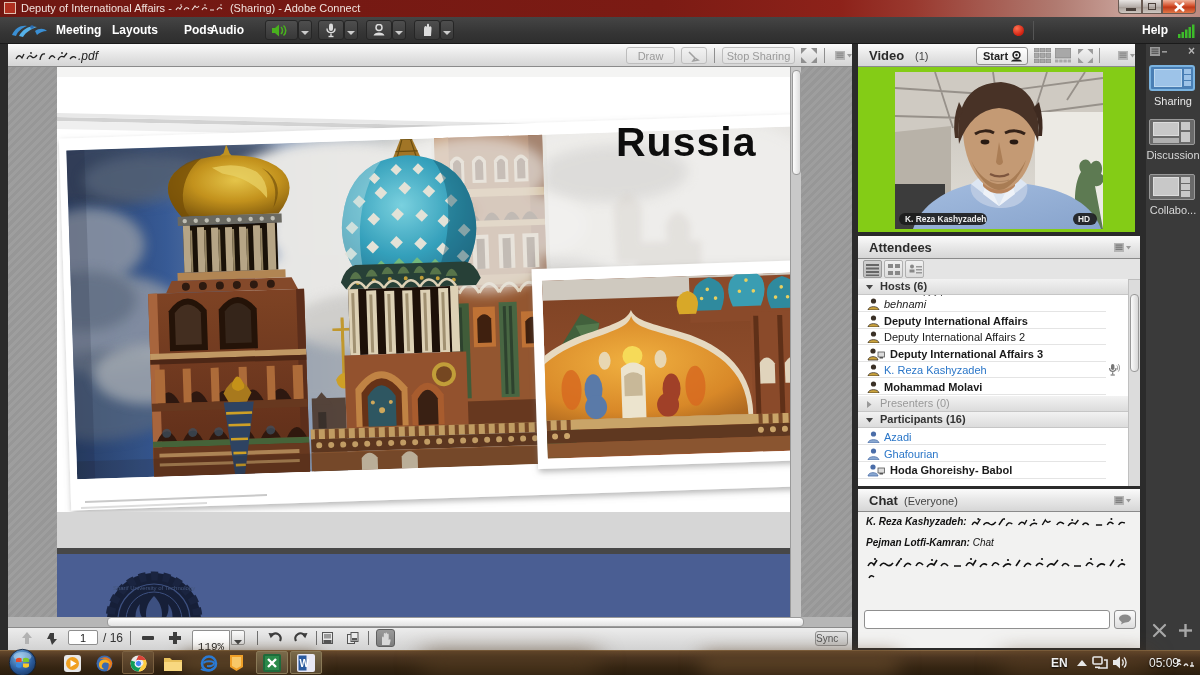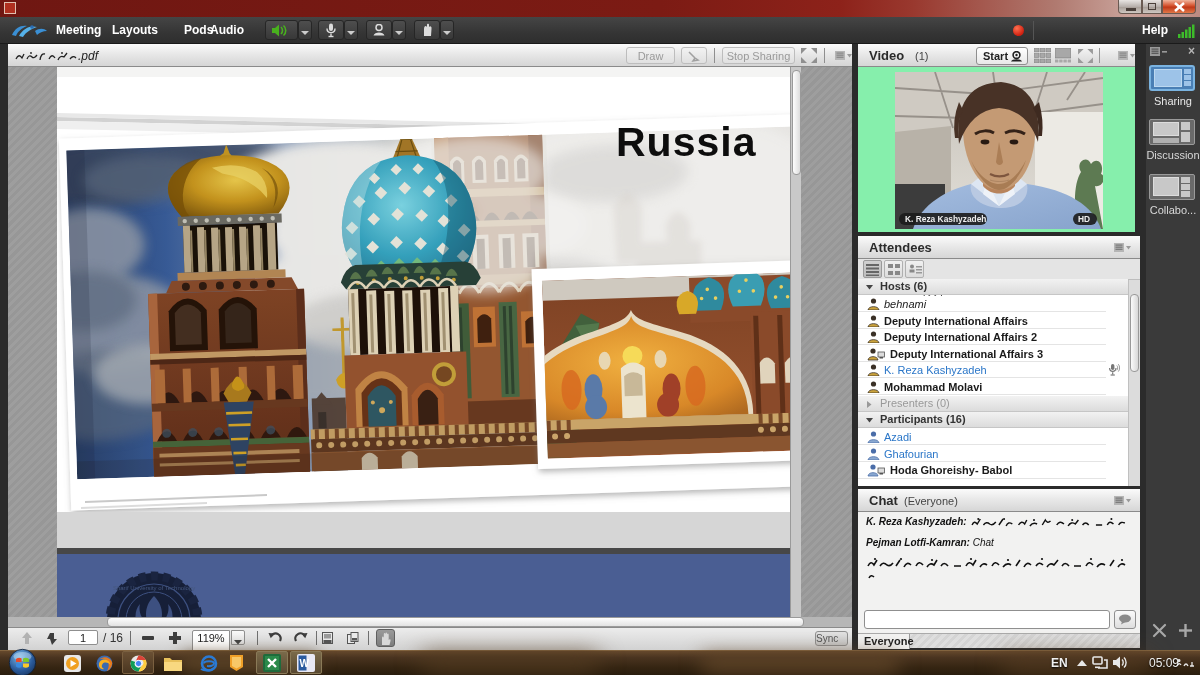--- a/index.html
+++ b/index.html
@@ -38,21 +38,21 @@
 
 #vsb { left:782px; top:23px; width:11px; height:550px; background:#c9c9c9; border-left:1px solid #9a9a9a; }
 #vsbthumb { position:absolute; left:1px; top:3px; width:9px; height:105px; background:linear-gradient(90deg,#fdfdfd,#dcdcdc); border:1px solid #9a9a9a; border-radius:4px; }
 
 #hsb { left:0px; top:573px; width:844px; height:10px; background:#b6b6b6; }
 #hsbthumb { position:absolute; left:99px; top:0px; width:697px; height:10px; background:linear-gradient(#fdfdfd,#e2e2e2); border:1px solid #9a9a9a; border-radius:4px; }
 
 #pdfbar { left:0px; top:583px; width:844px; height:23px; background:linear-gradient(#ececec,#d2d2d2); border-top:1px solid #8a8a8a; }
 
 
-#videopod { left:858px; top:44px; width:277px; height:188px; background:#86efac; }
+#videopod { left:858px; top:44px; width:277px; height:188px; background:#84cc16; }
 #attpod   { left:858px; top:236px; width:282px; height:250px; background:#ffffff; }
 #chatpod  { left:858px; top:489px; width:282px; height:159px; background:#f2f2f1; }
 .podhead { position:absolute; left:0; top:0; width:100%; height:23px;
   background:linear-gradient(#fbfbfb,#e9e9e9 45%,#d6d6d6); border-bottom:1px solid #8a8a8a; }
 .podname { position:absolute; left:11px; top:4px; font-size:13px; font-weight:bold; color:#2b2b2b; }
 .podcnt  { position:absolute; font-size:11px; color:#444; top:6px; }
 
 
 #atoolbar { position:absolute; left:0; top:23px; width:282px; height:21px; background:#e4e4e4; border-bottom:1px solid #bdbdbd; }
 .sechead { position:absolute; left:0; width:270px; height:16px; background:linear-gradient(#f2f2f2,#dcdcdc); border-bottom:1px solid #c6c6c6; font-size:11px; font-weight:bold; color:#333; }
@@ -75,20 +75,28 @@
 #taskbar { left:0; top:650px; width:1200px; height:25px;
   background:linear-gradient(#6a4c2e,#4a3420 30%,#352512 70%,#2a1d0e);
 }
 </style>
 </head>
 <body>
 <div id="stage">
 
   <div class="abs" id="titlebar">
     <div id="tico"></div>
+    <div class="ttxt">Deputy of International Affairs - <svg width="52" height="10" viewBox="0 0 52 10" style="vertical-align:-1px;">
+          <g stroke="#f0e2dd" stroke-width="1.1" fill="none">
+            <path d="M1 7 q2 -4 4 -1 l2 -3 M9 7 q2 -4 5 -1 M17 7 l3 -4 q2 3 4 0 M27 7 q2 -4 5 -1 M35 7 h4 M42 7 q2 -4 5 -1"></path>
+          </g>
+          <circle cx="6" cy="2" r="0.8" fill="#f0e2dd"></circle>
+          <circle cx="30" cy="2" r="0.8" fill="#f0e2dd"></circle>
+          <circle cx="46" cy="2" r="0.8" fill="#f0e2dd"></circle>
+        </svg> (Sharing) - Adobe Connect</div>
     <div id="winbtns">
       <div class="wb" id="wb1">
           <div style="position:absolute;left:7px;top:8px;width:10px;height:3px;background:#4a3f3a;"></div>
         </div>
       <div class="wb" id="wb2">
           <div style="position:absolute;left:5px;top:3px;width:8px;height:7px;border:1.5px solid #4a3f3a;background:transparent;"></div>
         </div>
       <div class="wb" id="wb3">
           <svg width="11" height="10" style="position:absolute;left:11px;top:2px;">
             <g stroke="#ffffff" stroke-width="2.4">
@@ -759,21 +767,21 @@
           <path d="M6 13 L11 7 L8 7 L8 1 L4 1 L1 7 L4 7 Z" fill="#3d3d3d"></path>
         </svg>
       <div style="position:absolute;left:60px;top:2px;width:30px;height:15px;background:#fff;border:1px solid #8f8f8f;border-radius:2px;font-size:11px;color:#222;text-align:center;padding-top:1px;">1</div>
       <div style="position:absolute;left:95px;top:3px;font-size:12px;color:#333;">/ 16</div>
       <div style="position:absolute;left:122px;top:3px;width:1px;height:14px;background:#6f6f6f;"></div>
       <div style="position:absolute;left:134px;top:8px;width:12px;height:4px;background:#3d3d3d;border-radius:1px;"></div>
       <svg style="position:absolute;left:161px;top:4px;" width="12" height="12">
           <rect x="4" y="0" width="4" height="12" fill="#3d3d3d"></rect>
           <rect x="0" y="4" width="12" height="4" fill="#3d3d3d"></rect>
         </svg>
-      <div style="position:absolute;left:184px;top:2px;width:38px;height:27px;background:#fff;border:1px solid #8f8f8f;border-radius:2px 0 0 2px;font-size:11px;color:#222;text-align:center;padding-top:1px;">119%</div>
+      <div style="position:absolute;left:184px;top:2px;width:38px;height:27px;background:#fff;border:1px solid #8f8f8f;border-radius:2px 0 0 2px;font-size:11px;color:#222;text-align:center;padding-top:10px;font-family:Liberation Mono, monospace;">119%</div>
       <div style="position:absolute;left:223px;top:2px;width:14px;height:15px;background:linear-gradient(#fafafa,#ddd);border:1px solid #8f8f8f;border-radius:0 2px 2px 0;"><svg width="8" height="5" style="margin:5px 0 0 2px;">
             <polygon points="0,0 8,0 4,4.5" fill="#444"></polygon>
           </svg></div>
       <div style="position:absolute;left:249px;top:3px;width:1px;height:14px;background:#6f6f6f;"></div>
       <svg style="position:absolute;left:260px;top:4px;" width="14" height="12" viewBox="0 0 14 12">
           <path d="M12 9 A5 5 0 1 0 3.2 4" stroke="#3d3d3d" stroke-width="2.2" fill="none"></path>
           <polygon points="0.5,1 6.5,1.5 2.8,6.3" fill="#3d3d3d"></polygon>
         </svg>
       <svg style="position:absolute;left:286px;top:4px;" width="14" height="12" viewBox="0 0 14 12">
           <path d="M2 9 A5 5 0 1 1 10.8 4" stroke="#3d3d3d" stroke-width="2.2" fill="none"></path>
@@ -959,21 +967,21 @@
             <circle cx="6.5" cy="3" r="2.6" fill="#3a3026"></circle>
             <path d="M1 12 C1.5 7.5 11.5 7.5 12 12 Z" fill="#caa23c" stroke="#3a3026" stroke-width="0.8"></path>
           </svg>
           <span class="nm" style="font-weight:bold;">Deputy International Affairs</span>
         </div>
       <div class="arow" style="top:93px;">
           <svg class="pic" width="13" height="12" style="position:absolute;left:9px;top:2px;">
             <circle cx="6.5" cy="3" r="2.6" fill="#3a3026"></circle>
             <path d="M1 12 C1.5 7.5 11.5 7.5 12 12 Z" fill="#caa23c" stroke="#3a3026" stroke-width="0.8"></path>
           </svg>
-          <span class="nm" style="font-weight:bold;">Deputy International Affairs 2</span>
+          <span class="nm" style="font-weight:normal;">Deputy International Affairs 2</span>
         </div>
       <div class="arow" style="top:110px;">
           <svg class="pic" width="18" height="13" style="position:absolute;left:9px;top:2px;">
             <circle cx="6" cy="3" r="2.6" fill="#3a3026"></circle>
             <path d="M1 12 C1.5 7.5 10.5 7.5 11 12 Z" fill="#caa23c" stroke="#3a3026" stroke-width="0.8"></path>
             <rect x="11" y="4" width="6.5" height="5" fill="#dcdcdc" stroke="#555" stroke-width="0.8"></rect>
             <rect x="12.5" y="9" width="3.5" height="1.5" fill="#555"></rect>
           </svg>
           <span class="nm" style="left:32px;font-weight:bold;">Deputy International Affairs 3</span>
         </div>
@@ -1088,23 +1096,20 @@
             <circle cx="256" cy="4" r="1.1"></circle>
           </g>
         <path d="M3 22 q2 -4 5 -1" stroke="#111" stroke-width="1.6" fill="none"></path>
       </svg>
     </div>
     <div id="chatinput"></div>
     <div id="chatsend"><svg width="14" height="11" style="margin:3px 0 0 3px;" viewBox="0 0 14 11">
           <ellipse cx="7" cy="4.5" rx="6" ry="4" fill="#8a8a8a"></ellipse>
           <polygon points="4,7.5 3,10.5 7.5,8" fill="#8a8a8a"></polygon>
         </svg></div>
-    <div id="chattabs">
-        <div id="tabev">Everyone</div>
-      </div>
   </div>
 
   <div class="abs" id="sidebar">
     <svg style="position:absolute;left:4px;top:3px;" width="18" height="10" viewBox="0 0 18 10">
         <rect x="0" y="0" width="10" height="9" fill="#9a9a9a"></rect>
         <rect x="1.5" y="1.5" width="7" height="1.2" fill="#555"></rect>
         <rect x="1.5" y="3.6" width="7" height="1.2" fill="#555"></rect>
         <rect x="1.5" y="5.7" width="7" height="1.2" fill="#555"></rect>
         <rect x="12" y="4" width="5" height="1.6" fill="#9a9a9a"></rect>
       </svg>

